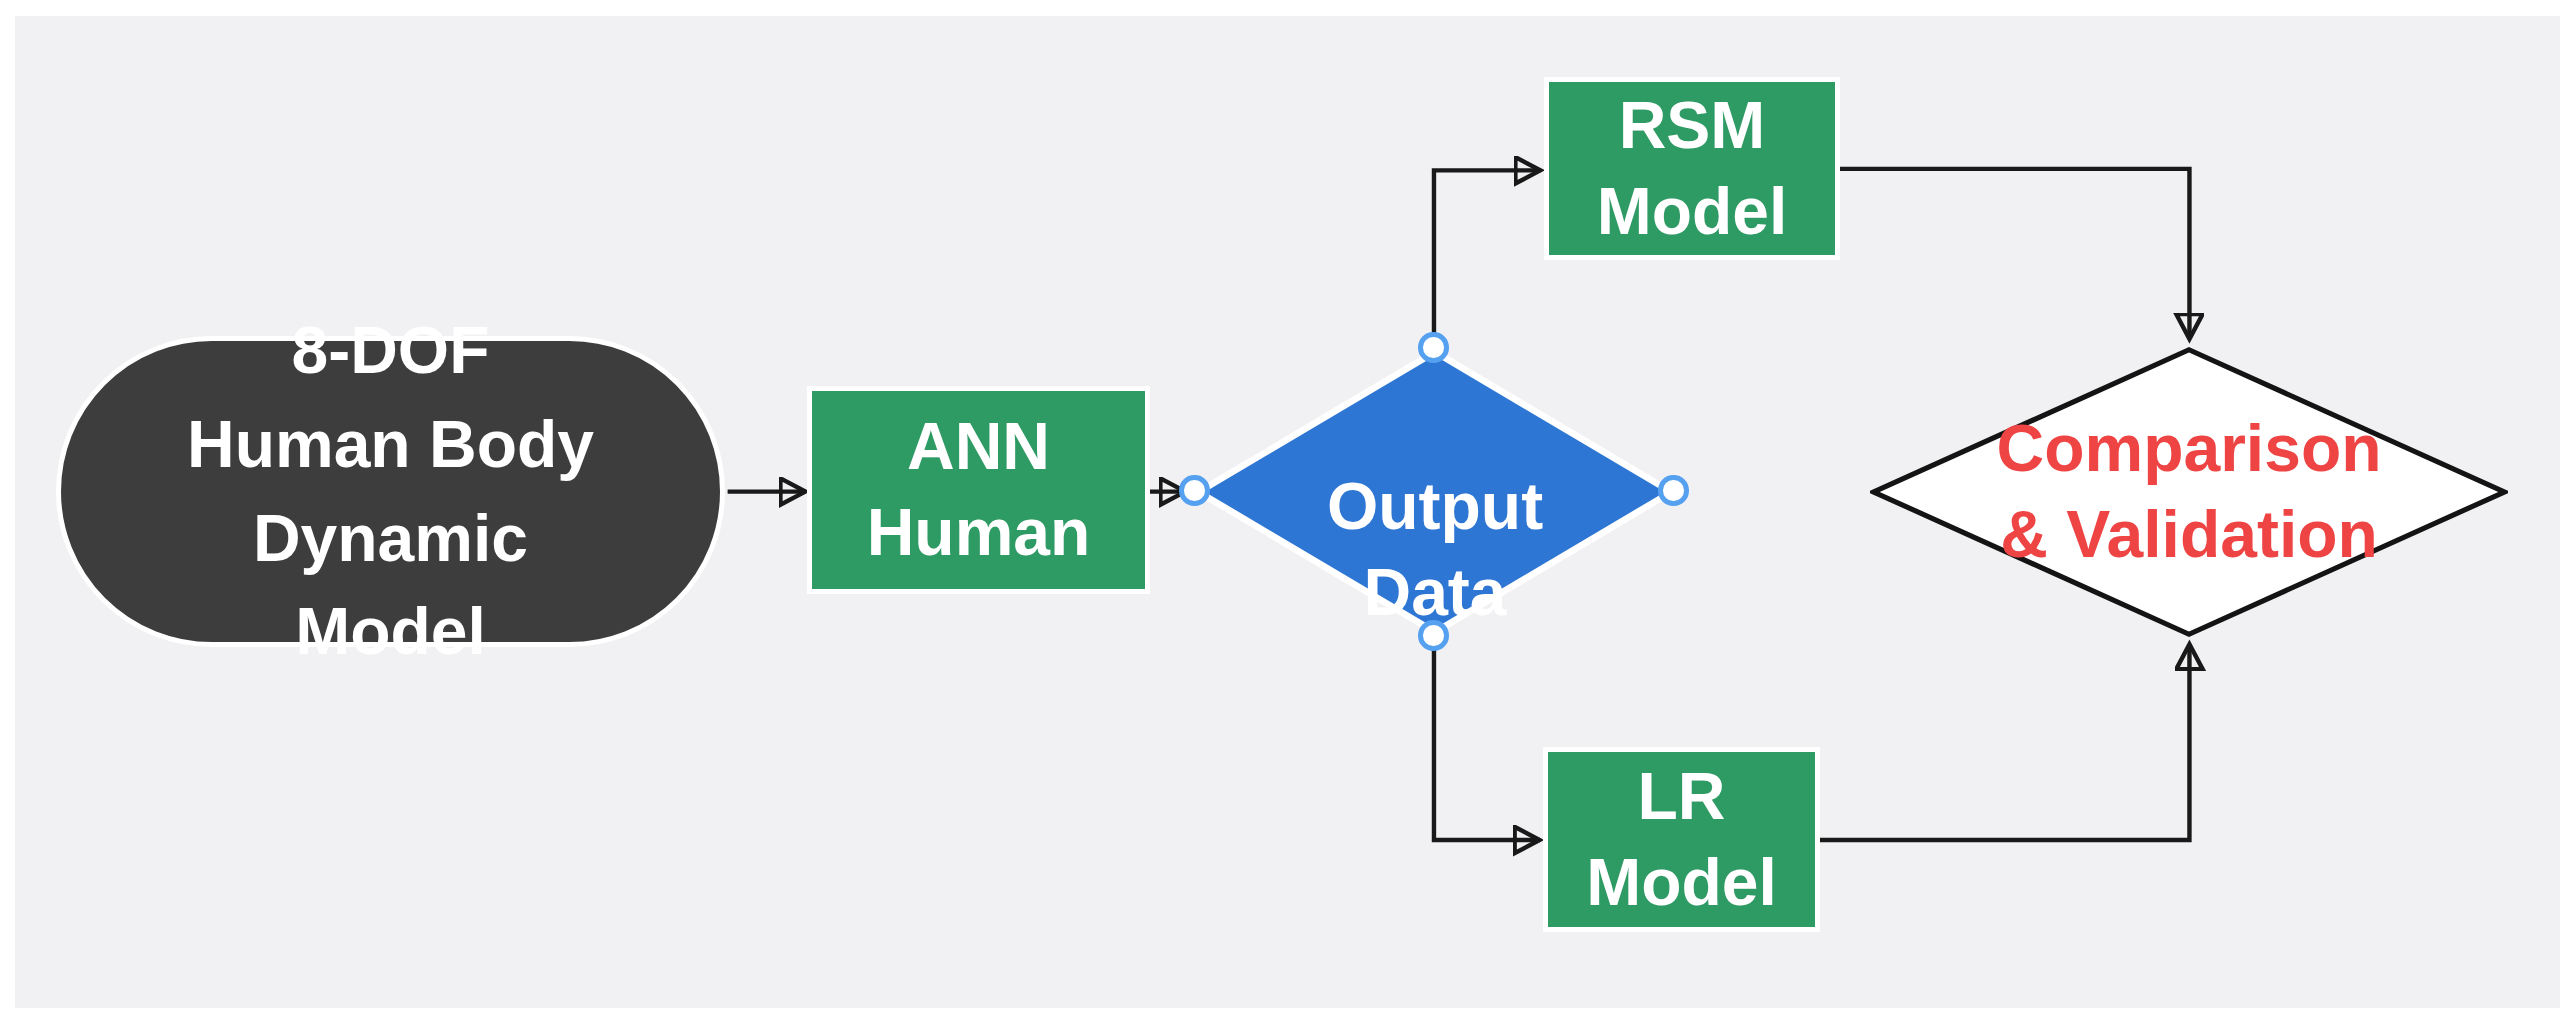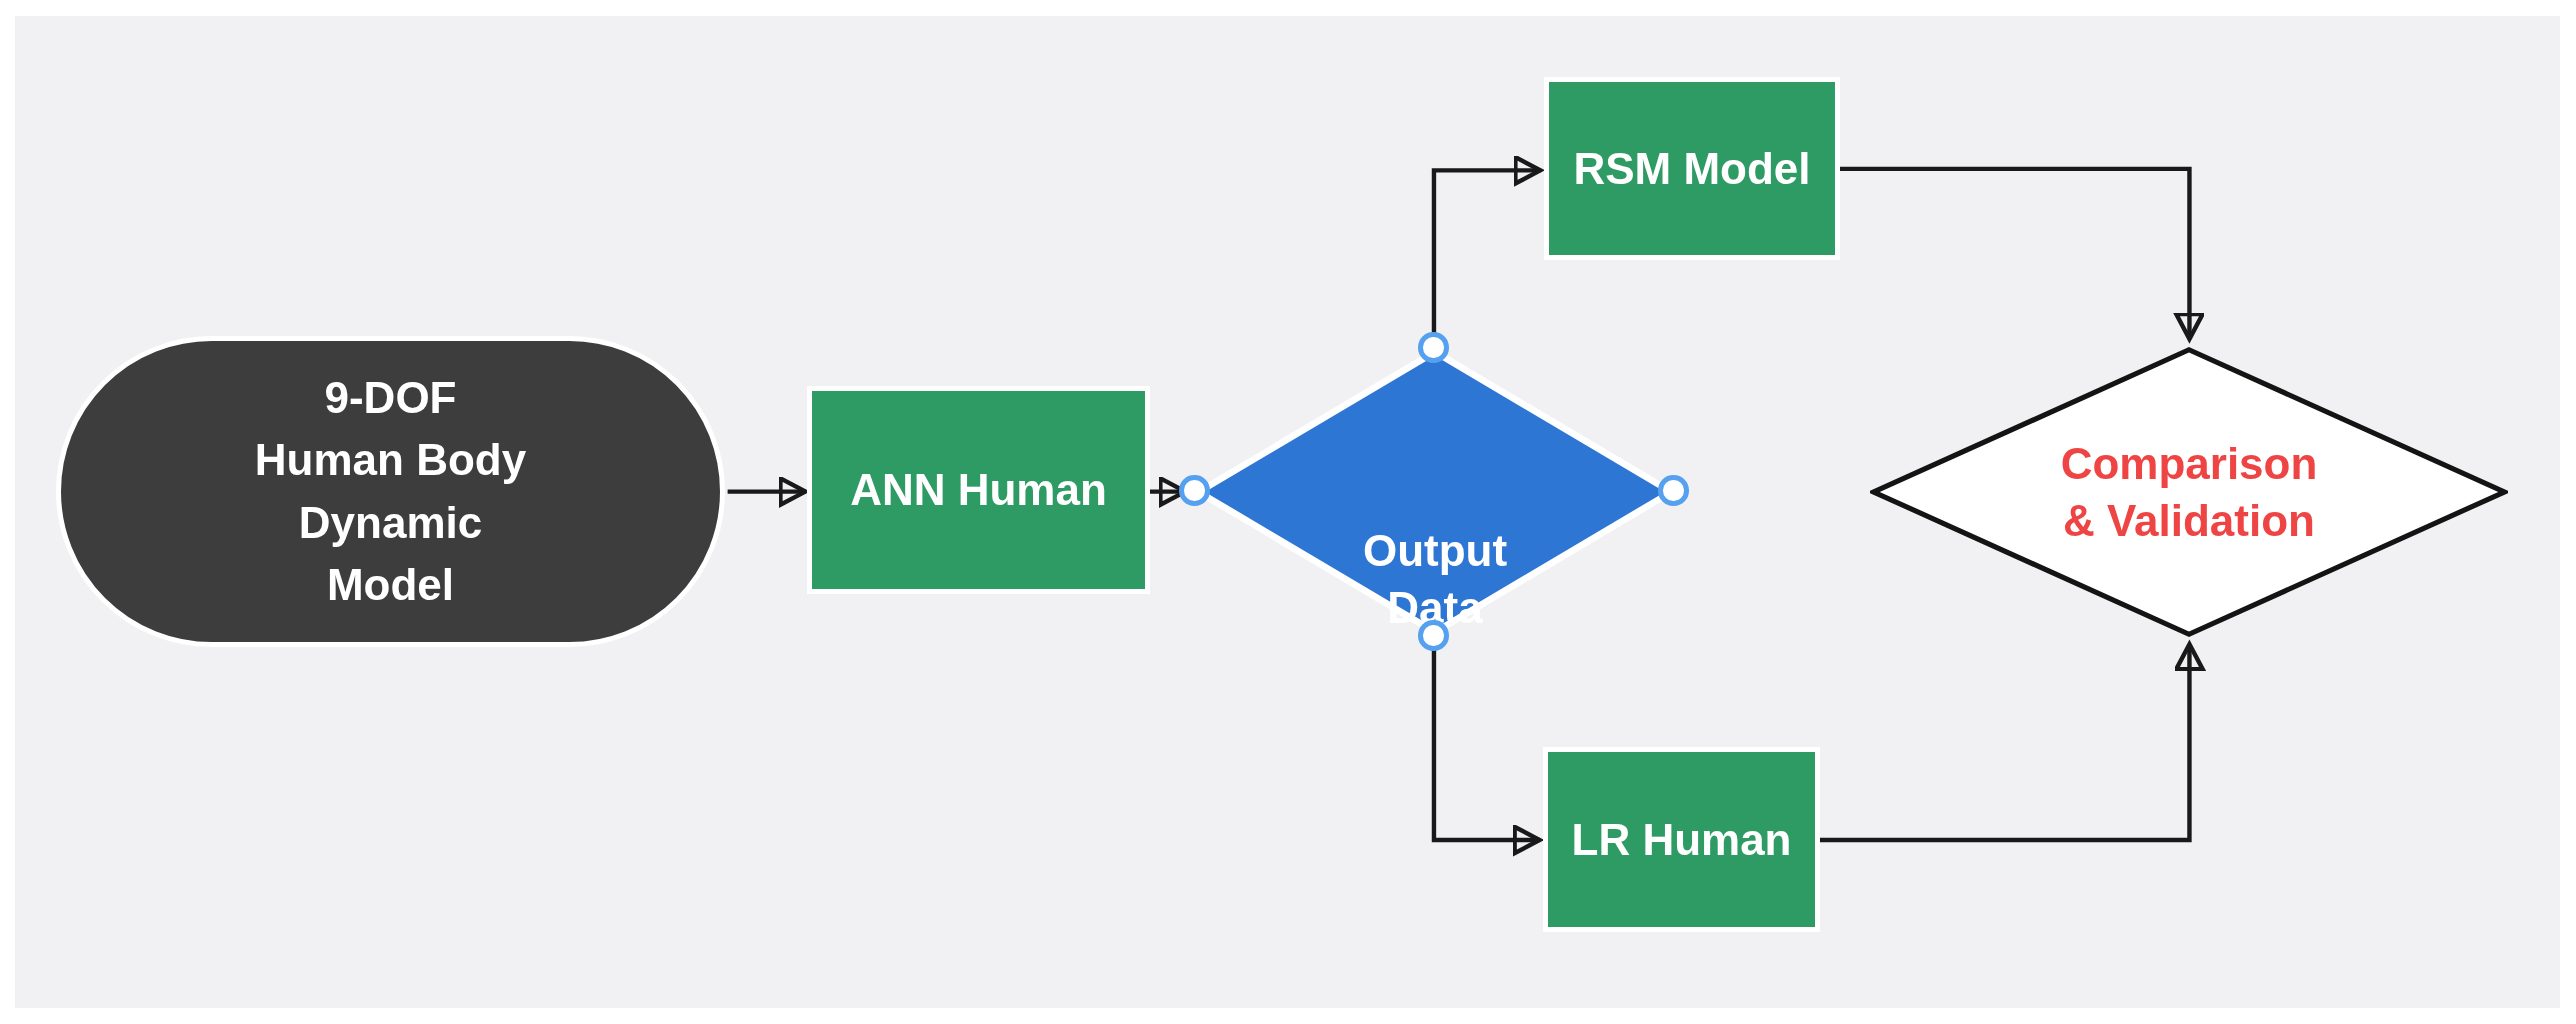--- a/index.html
+++ b/index.html
@@ -16,21 +16,21 @@
     position:absolute;left:0;top:0;width:2576px;height:1025px;z-index:1;
   }
   svg.connectors path{
     fill:none;stroke:#191919;stroke-width:6;stroke-linejoin:miter;stroke-linecap:butt;
   }
   .node{
     position:absolute;z-index:2;display:flex;align-items:center;justify-content:center;
     box-sizing:border-box;
   }
   .node-label{
-    white-space:pre-line;text-align:center;font-weight:700;font-size:44px;
+    white-space:pre-line;text-align:center;font-weight:700;font-size:66px;
     line-height:1.3;position:relative;z-index:1;
   }
   .light{color:#ffffff;}
   .dark{color:#ef4444;}
   .stadium{
     background:#3d3d3d;border:5.9px solid #ffffff;border-radius:169px;
   }
   .stadium .node-label{line-height:1.42;}
   .proc{
     background:#2e9a64;border:5.9px solid #ffffff;
@@ -55,21 +55,21 @@
   </defs>
   <path d="M992,670 H1098" marker-end="url(#arrow)"></path>
   <path d="M1566,670 H1616" marker-end="url(#arrow)"></path>
   <path d="M1955,474 V232 H2100" marker-end="url(#arrow)"></path>
   <path d="M1955,867 V1145 H2099" marker-end="url(#arrow)"></path>
   <path d="M2502,230 H2985 V462" marker-end="url(#arrow)"></path>
   <path d="M2475,1145 H2985 V878" marker-end="url(#arrow)"></path>
 </svg>
 
 <div class="node stadium" style="left:56px;top:336px;width:669px;height:311px;">
-  <div class="node-label light">9-DOF
+  <div class="node-label light">8-DOF
 Human Body
 Dynamic
 Model</div>
 </div>
 
 <div class="node proc" style="left:807px;top:386px;width:343px;height:208px;">
   <div class="node-label light">ANN Human</div>
 </div>
 
 <div class="node diamond-wrap" style="left:1195px;top:348px;width:480px;height:288px;align-items:flex-end;">
@@ -83,21 +83,21 @@
 <div class="handle" style="left:1418px;top:332px;"></div>
 <div class="handle" style="left:1658px;top:475px;"></div>
 <div class="handle" style="left:1418px;top:620px;"></div>
 <div class="handle" style="left:1179px;top:475px;"></div>
 
 <div class="node proc" style="left:1544px;top:77px;width:296px;height:183px;">
   <div class="node-label light">RSM Model</div>
 </div>
 
 <div class="node proc" style="left:1543px;top:747px;width:277px;height:185px;">
-  <div class="node-label light">LR Human</div>
+  <div class="node-label light">LR Model</div>
 </div>
 
 <div class="node diamond-wrap" style="left:1870px;top:346px;width:638px;height:292px;">
   <svg viewBox="0 0 870 398">
     <polygon points="435,5 865,199 435,393 5,199" fill="#ffffff" stroke="#141414" stroke-width="7"></polygon>
   </svg>
   <div class="node-label dark">Comparison
 &amp; Validation</div>
 </div>
 

